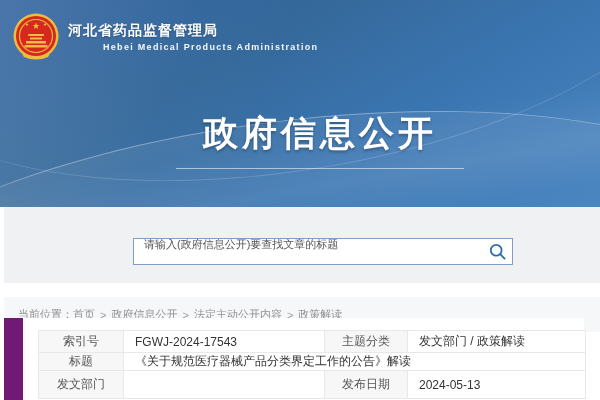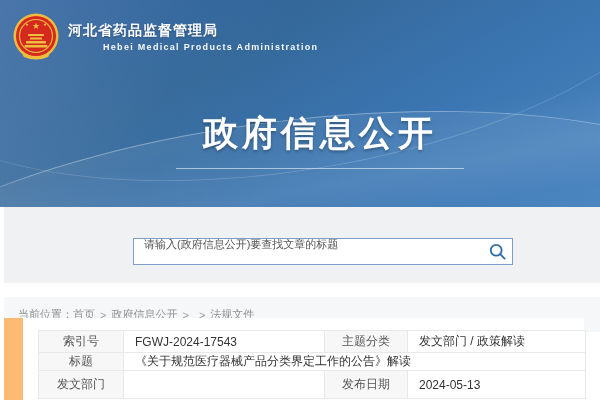--- a/index.html
+++ b/index.html
@@ -85,21 +85,21 @@
     display:flex; align-items:center;
     font-size:11px; color:#8f9092;
     padding-left:14px;
   }
   .breadcrumb-section a { color:#8f9092; text-decoration:none; cursor:pointer; }
   .crumb-sep { margin:0 5px; color:#9b9c9e; }
 
   
   .lower {
     position:absolute; left:4px; right:16px; top:318px; height:82px;
-    background:#fdba74;
+    background:#701a75;
   }
   .card {
     position:absolute; left:19px; right:0; top:0; height:100px;
     background:#ffffff;
   }
   table.info {
     position:absolute; left:15px; top:12px; right:-2px;
     border-collapse:collapse; table-layout:fixed; width:calc(100% - 13px);
   }
   table.info td {
@@ -152,22 +152,23 @@
       </button>
     </div>
   </div>
 
   <div class="breadcrumb-section">
     <span>当前位置：</span>
     <a>首页</a>
     <span class="crumb-sep">&gt;</span>
     <a>政府信息公开</a>
     <span class="crumb-sep">&gt;</span>
+    <a>法定主动公开内容</a>
     <span class="crumb-sep">&gt;</span>
-    <a>法规文件</a>
+    <a>政策解读</a>
   </div>
 
   <div class="lower">
     <div class="card">
       <table class="info">
         <colgroup>
             <col class="c1">
             <col class="c2">
             <col class="c3">
             <col>

